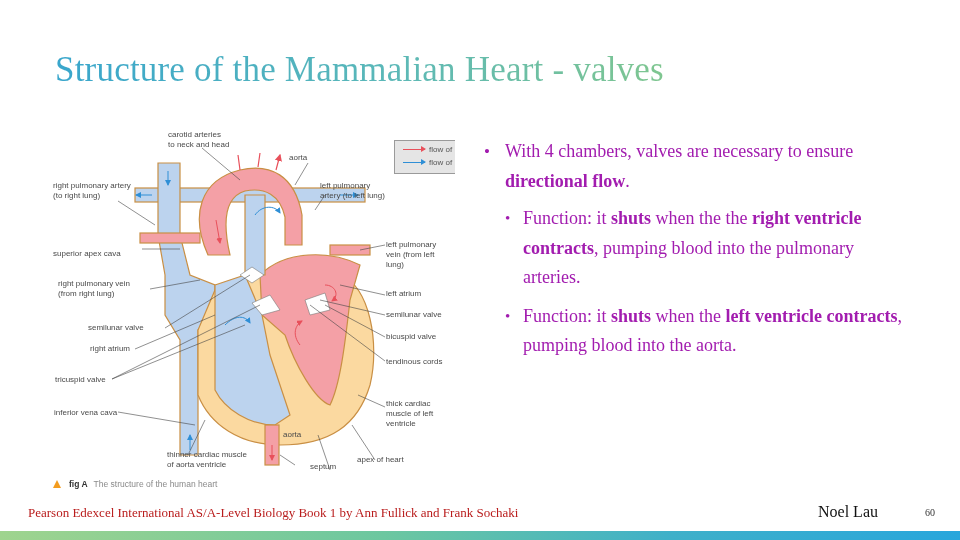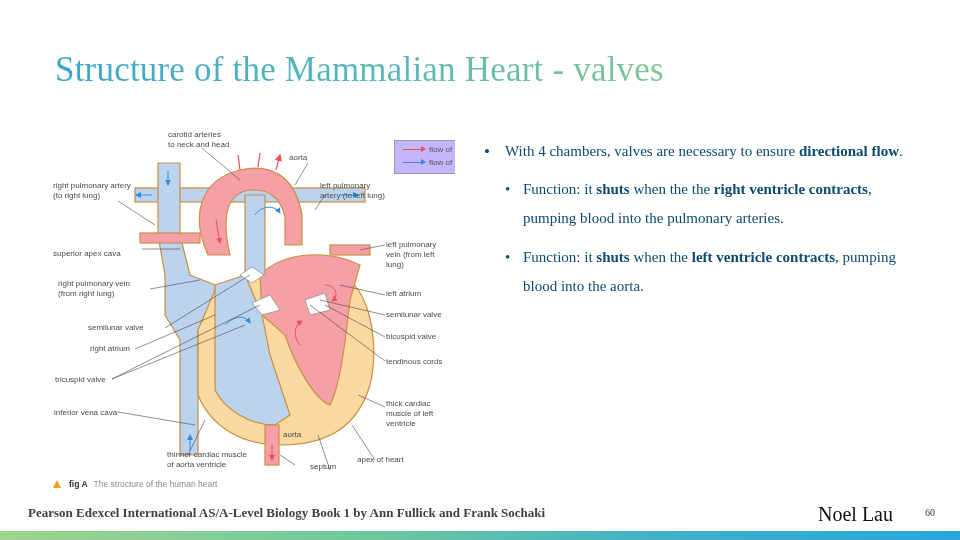--- a/index.html
+++ b/index.html
@@ -18,47 +18,47 @@
   .figure {
     position: absolute; left: 40px; top: 125px; width: 420px; height: 372px;
   }
   .figure svg { position: absolute; left: 0; top: 0; }
   .lbl {
     position: absolute; font-family: "Liberation Sans", "DejaVu Sans", sans-serif;
     font-size: 8px; color: #4a4a4a; line-height: 10px; white-space: nowrap;
   }
   .legend {
     position: absolute; left: 354px; top: 15px; width: 60px; height: 32px;
-    border: 1px solid #9a9a9a; border-right: none; background: #c4b5fd; text-decoration: underline;
+    border: 1px solid #9a9a9a; border-right: none; background: #e5e5e5; text-decoration: underline;
   }
   .legend-row { position: absolute; left: 8px; height: 10px; font-family: "Liberation Sans", sans-serif; font-size: 8px; color:#555; }
   .legend-row .arr { display:inline-block; width:22px; height:1px; vertical-align: middle; margin-right: 4px; position: relative; }
   .legend-row .arr::after { content:""; position:absolute; right:-1px; top:-3px; border-left:5px solid currentColor; border-top:3.5px solid transparent; border-bottom:3.5px solid transparent; }
   .caption {
     position: absolute; left: 13px; top: 354px;
     font-family: "Liberation Sans", "DejaVu Sans", sans-serif; font-size: 8.5px; color: #8a8a8a;
     white-space: nowrap;
   }
   .caption .tri { display:inline-block; width:0; height:0; border-left:4.5px solid transparent; border-right:4.5px solid transparent; border-bottom:8px solid #f39c1f; vertical-align:-1px; margin-right: 8px; }
   .caption b { color:#333; font-weight: bold; margin-right: 6px; }
 
   .bullets {
     position: absolute; left: 484px; top: 137px; width: 430px;
-    font-size: 15px; line-height: 29.5px; color: #0c4a6e;
+    font-size: 18px; line-height: 29.5px; color: #a21caf;
   }
   .b1 { position: relative; padding-left: 21px; margin-bottom: 8px; }
   .b1::before { content: "•"; position: absolute; left: 0; top: 0; font-size: 17px; }
   .b2 { position: relative; padding-left: 39px; margin-bottom: 9px; font-family: Liberation Serif, serif; }
   .b2::before { content: "•"; position: absolute; left: 21px; top: 0; font-size: 15px; }
   .bullets b { font-weight: bold; }
 
   .footer-src {
-    position: absolute; left: 28px; top: 505px; font-size: 13px; color: #404040; white-space: nowrap; font-weight: bold;
+    position: absolute; left: 28px; top: 505px; font-size: 13px; color: #b91c1c; white-space: nowrap;
   }
-  .footer-author { position: absolute; left: 818px; top: 503px; font-size: 20px; color: #111; }
+  .footer-author { position: absolute; left: 818px; top: 503px; font-size: 16px; color: #111; }
   .footer-page { position: absolute; left: 925px; top: 507px; font-size: 10px; color: #333; }
   .bottom-bar {
     position: absolute; left: 0; top: 531px; width: 960px; height: 9px;
     background: linear-gradient(90deg, #9fd48e 0%, #6cc7a0 40%, #3fb0c9 70%, #28a6dc 100%);
   }
 </style>
 </head>
 <body>
 
 <h1 class="title">Structure of the Mammalian Heart - valves</h1>

